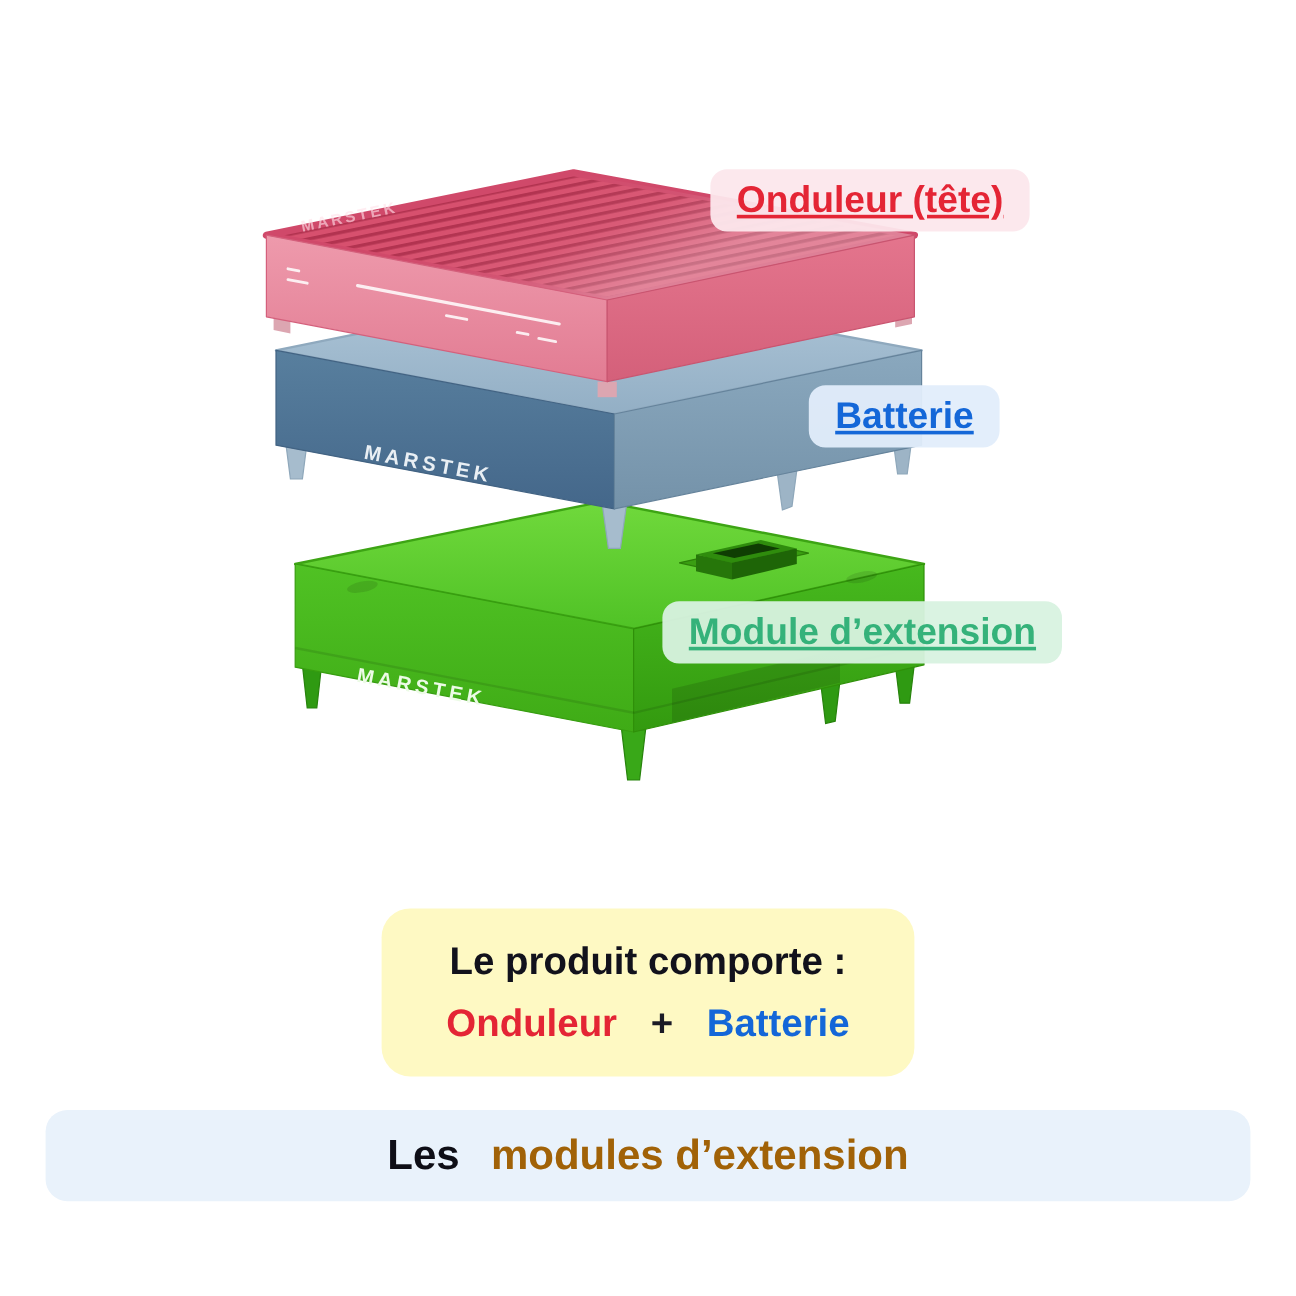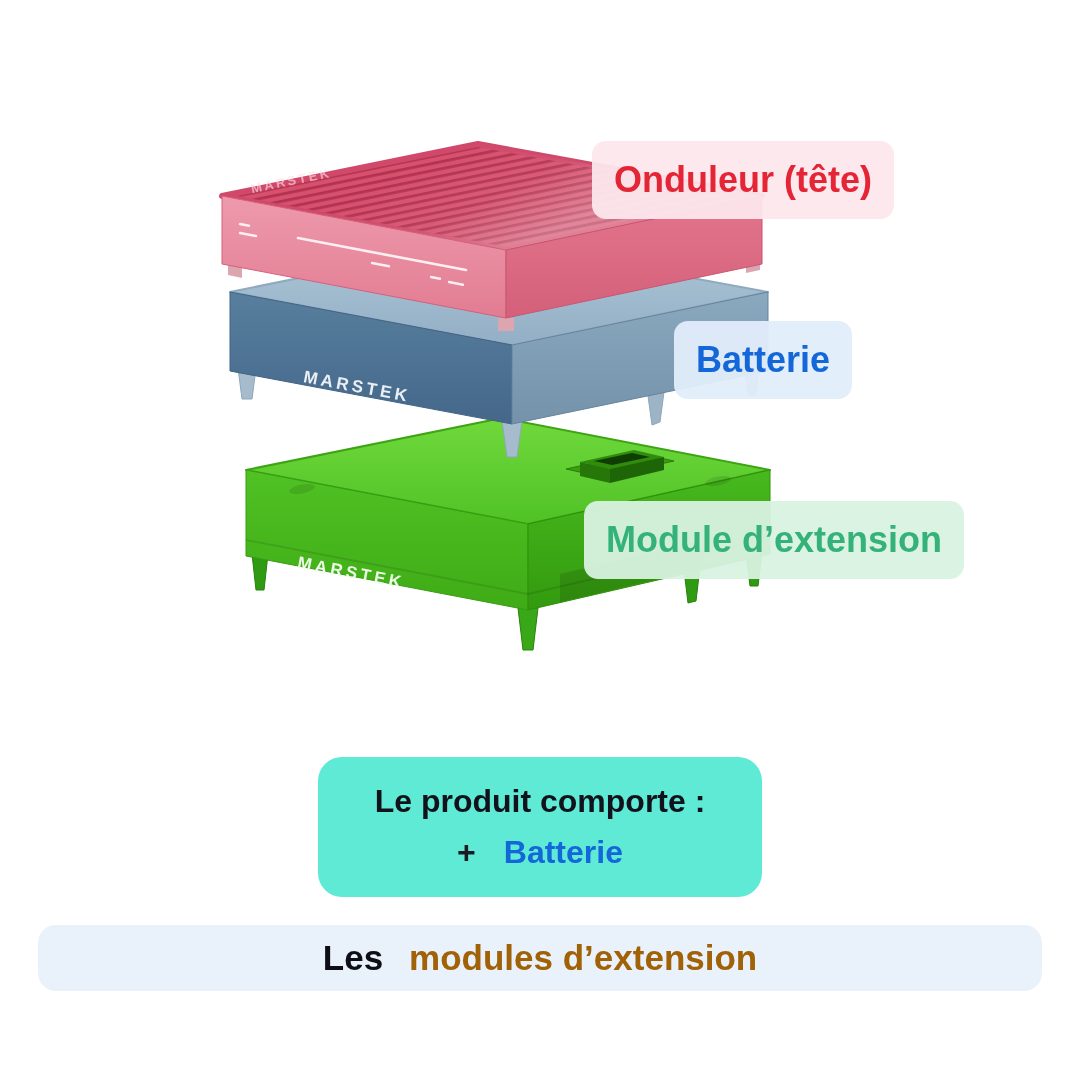--- a/index.html
+++ b/index.html
@@ -4,40 +4,40 @@
 <title>Produit modulaire</title>
 <style>
   html,body { margin:0; padding:0; background:#ffffff; }
   .canvas {
     position:relative; width:1080px; height:1080px; background:#ffffff;
     overflow:hidden; font-family:"Liberation Sans", sans-serif;
   }
   svg.diagram { position:absolute; left:0; top:0; }
 
   .pill {
-    position:absolute; font-weight:800; font-size:36px; line-height:1.1;
-    padding:19px 22px; border-radius:14px; white-space:nowrap;
+    position:absolute; font-weight:800; font-size:31px; line-height:1.1;
+    padding:9px 22px; border-radius:14px; white-space:nowrap;text-decoration:underline;
   }
   .pill-red   { left:592px; top:141px; color:#e42535; background:rgba(252,231,236,0.95); }
   .pill-blue  { left:674px; top:321px; color:#1467d8; background:rgba(226,237,251,0.95); }
-  .pill-green { left:552px; top:501px; color:#35b27a; background:rgba(216,242,224,0.95);margin-left:32px; }
+  .pill-green { left:552px; top:501px; color:#35b27a; background:rgba(216,242,224,0.95); }
 
   .product-box {
     position:absolute; left:318px; top:757px; width:444px; height:140px;
-    background:#5eead4; border-radius:24px;
+    background:#fef9c3; border-radius:24px;
     display:flex; flex-direction:column; align-items:center; justify-content:center; gap:14px;
   }
   .pb-title { font-size:32px; font-weight:800; color:#12121c; }
   .pb-items { display:flex; gap:28px; align-items:baseline; font-size:32px; font-weight:800; }
   .pb-red  { color:#e42535; }
   .pb-plus { color:#1b1b26; }
   .pb-blue { color:#1467d8; }
 
   .footnote {
-    position:absolute; left:38px; top:925px; width:1004px; height:66px;
+    position:absolute; left:38px; top:925px; width:1004px; height:76px;
     background:#e9f2fb; border-radius:18px;
     display:flex; align-items:center; justify-content:center; gap:26px;
     font-size:35px; font-weight:800; white-space:nowrap;
   }
   .fn-dark  { color:#0e0e16; }
   .fn-green { color:#a16207; }
 </style>
 </head>
 <body>
 
@@ -152,20 +152,21 @@
     </g>
   </svg>
 
   <div class="pill pill-red">Onduleur (tête)</div>
   <div class="pill pill-blue">Batterie</div>
   <div class="pill pill-green">Module d’extension</div>
 
   <div class="product-box">
     <div class="pb-title">Le produit comporte :</div>
     <div class="pb-items">
+      <span class="pb-red">Onduleur</span>
       <span class="pb-plus">+</span>
       <span class="pb-blue">Batterie</span>
     </div>
   </div>
 
   <div class="footnote">
     <span class="fn-dark">Les</span>
     <span class="fn-green">modules d’extension</span>
   </div>
 

